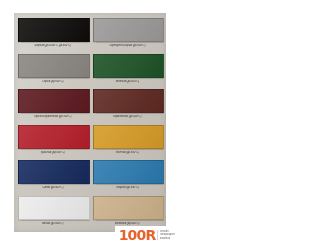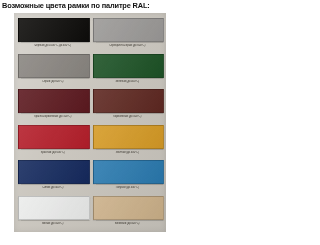--- a/index.html
+++ b/index.html
@@ -122,21 +122,20 @@
     width: 0.5px;
     height: 10px;
     background: #d8d8d8;
   }
 </style>
 </head>
 <body>
 
 <div id="page">
 
-  <div id="title">Возможные цвета рамки по палитре RAL:</div>
 
   <div id="palette-card">
     <div id="palette-inner">
       <div id="swatch-grid">
 
         <div class="swatch-cell">
           <div class="swatch-chip" style="background-color: rgb(14, 13, 11);"></div>
           <div class="swatch-label">Чёрный (до 1000°С, до 400°С)</div>
         </div>
 
@@ -192,14 +191,23 @@
 
         <div class="swatch-cell">
           <div class="swatch-chip" style="background-color: rgb(203, 176, 137);"></div>
           <div class="swatch-label">Бежевый (до 400°С)</div>
         </div>
 
       </div>
     </div>
   </div>
 
+  <div id="logo-block">
+    <div id="logo-mark">100R</div>
+    <div id="logo-divider"></div>
+    <div id="logo-tagline">
+      <div class="logo-tagline-line">онлайн</div>
+      <div class="logo-tagline-line">гипермаркет</div>
+      <div class="logo-tagline-line">каминов</div>
+    </div>
+  </div>
 
 </div>
 
 </body></html>

